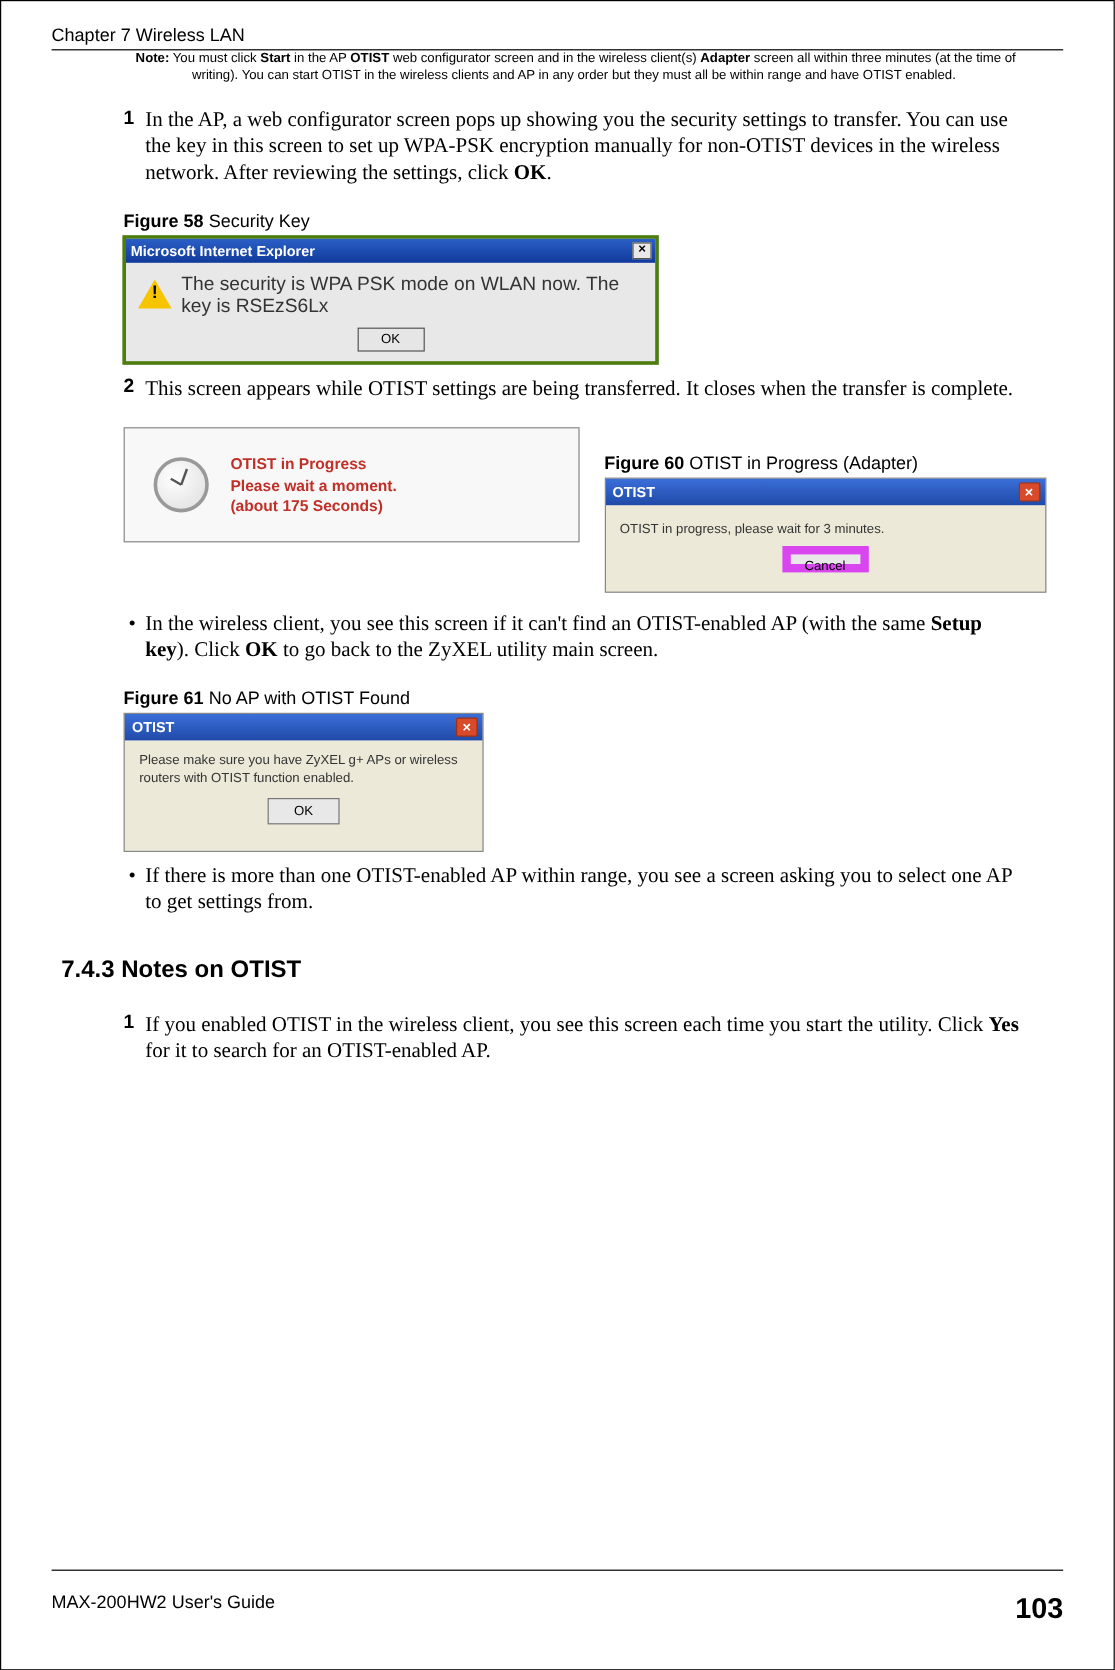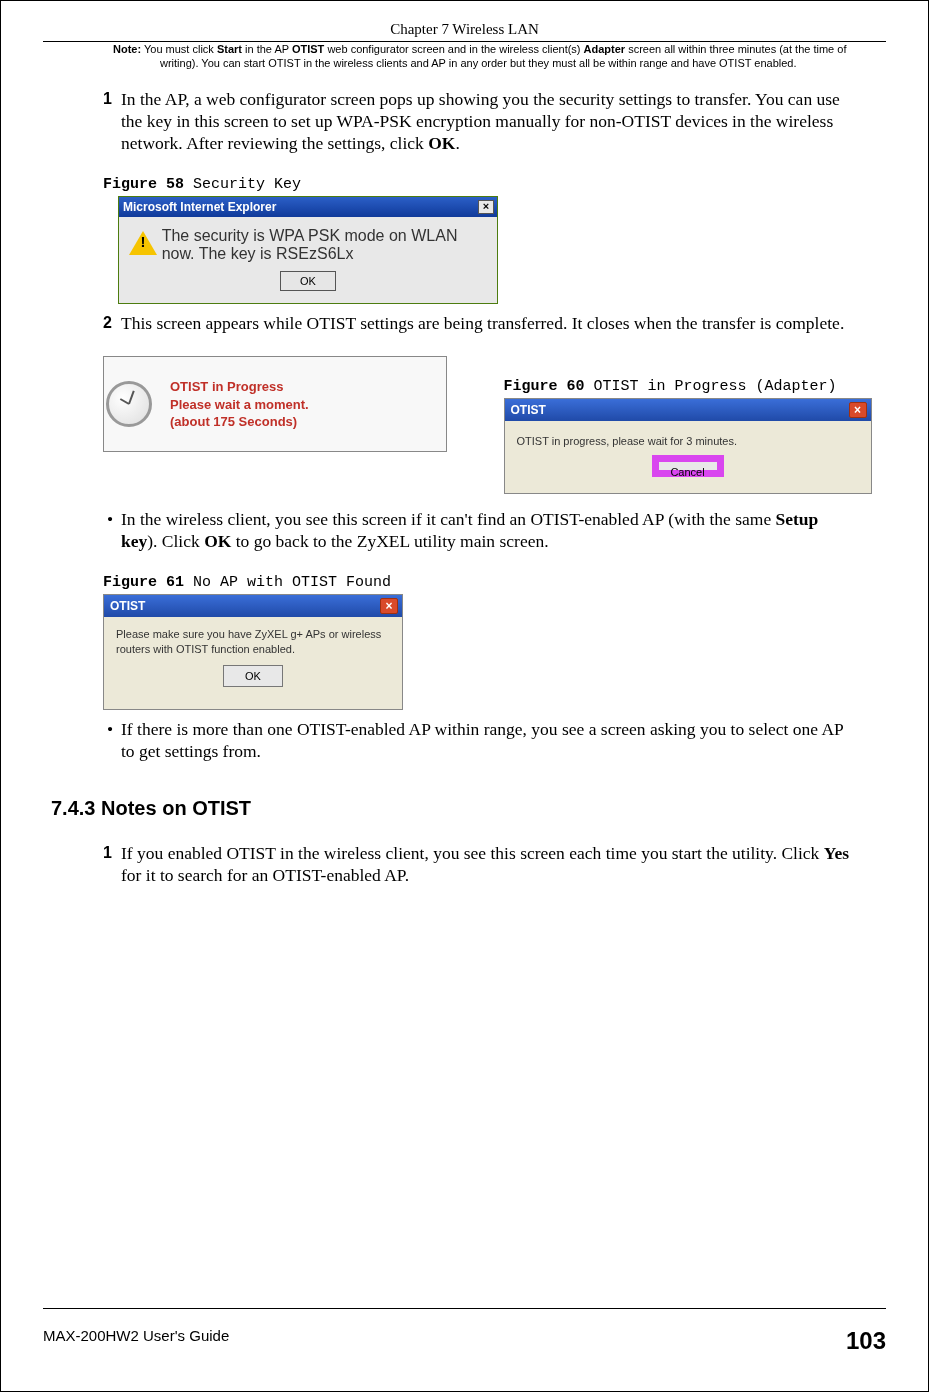--- a/index.html
+++ b/index.html
@@ -14,22 +14,22 @@
     border: 1px solid #000;
   }
   .page {
     padding: 20px 42px 0 42px;
     position: relative;
     height: 100%;
   }
   .header-line {
     border-bottom: 1.5px solid #000;
     padding-bottom: 3px;
-    text-align: center;
-    font-family: Liberation Serif, serif;
+    text-align: left;
+    font-family: Liberation Sans, sans-serif;
     font-size: 15px;
   }
   .section-heading {
     font-family: Arial, Helvetica, sans-serif;
     font-weight: bold;
     font-size: 20px;
     margin-top: 34px;
     margin-bottom: 22px;
     margin-left: 8px;
   }
@@ -54,21 +54,21 @@
   .num-item .num {
     font-family: Arial, Helvetica, sans-serif;
     font-weight: bold;
     font-size: 16px;
     position: absolute;
     left: -18px;
     top: 1px;
   }
   .num-item .body { }
   .figure-caption {
-    font-family: Liberation Mono, monospace;
+    font-family: Liberation Sans, sans-serif;
     font-size: 15px;
     margin-left: 60px;
     margin-top: 22px;
     margin-bottom: 3px;
   }
   .figure-caption .fb { font-weight: bold; }
   .bullet-item {
     margin-left: 78px;
     margin-right: 28px;
     position: relative;
@@ -89,23 +89,23 @@
     border-top: 1.5px solid #000;
     padding-top: 18px;
     font-family: Arial, Helvetica, sans-serif;
     font-size: 15px;
   }
   .footer-left { float: left; }
   .footer-right { float: right; font-size: 24px; font-weight: bold; }
 
   
   .fig58 {
-    width: 380px; height: 108px;
-    margin-left: 75px;
-    border: 1px solid #4d7c0f;
+    width: 447px; height: 108px;
+    margin-left: 59px;
+    border: 3px solid #4d7c0f;
     background: #e8e8e8;
     position: relative;
     filter: blur(0.3px);
   }
   .titlebar {
     background: linear-gradient(#2b5fc7, #103a9a);
     height: 20px;
     color: #fff;
     font-family: Tahoma, Arial, sans-serif;
     font-size: 12px;
@@ -153,23 +153,23 @@
   .figrow {
     display: flex;
     margin-left: 60px;
     gap: 18px;
     margin-top: 4px;
   }
   .figcol { flex: 1; }
   .figcol .figure-caption { margin-left: 0; }
 
   .fig59 {
-    width: 344px; height: 96px; border: 1px solid #888;
+    width: 380px; height: 96px; border: 1px solid #888;
     background: #f8f8f8; display: flex; align-items: center;
-    padding: 6px 2px; filter: blur(0.3px);
+    padding: 6px 24px; filter: blur(0.3px);
   }
   .clock-icon {
     width: 46px; height: 46px; border-radius: 50%;
     background: radial-gradient(circle at 35% 35%, #fff, #ddd);
     border: 3px solid #999; position: relative;
   }
   .clock-icon::before {
     content:""; position:absolute; left:50%; top:50%;
     width:2px; height:14px; background:#555;
     transform-origin: bottom; transform: translate(-50%,-100%) rotate(20deg);

